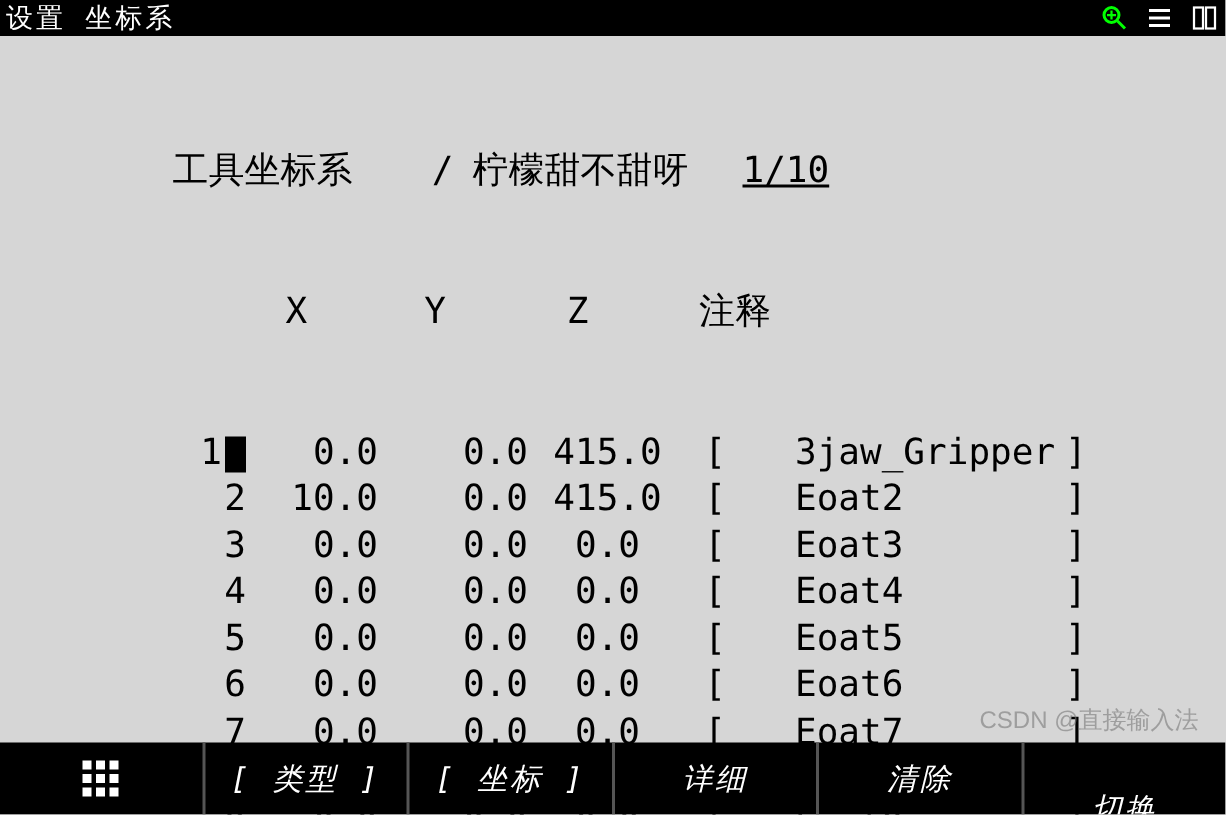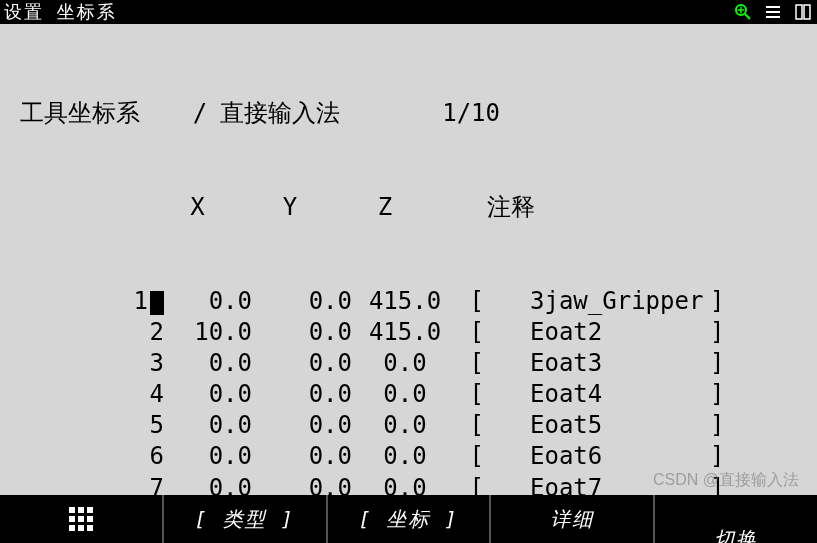--- a/index.html
+++ b/index.html
@@ -9,46 +9,48 @@
       font-family: "SimSun", "宋体", monospace;
       background: #d6d6d6;
       overflow: hidden;
       position: relative;
     }
     .titlebar {
       height: 24px;
       background: #000;
       color: #fff;
       display: flex;
-      padding: 0 4px;
+      align-items: center;
+      padding: 12px 4px;
       font-size: 18px;
     }
     .titlebar-text { flex: 1; letter-spacing: 2px; }
     .titlebar-icons { display: flex; gap: 10px; align-items: center; }
     .tb-icon { width: 20px; height: 20px; display: flex; align-items: center; justify-content: center; }
     .content {
       padding: 12px 20px 0 20px;
       font-size: 24px;
       line-height: 1.3;
       color: #000;
       font-family: "SimSun", "宋体", monospace;
       white-space: pre;
     }
     .heading-row {
       display: flex;
+      margin-left: 95px;
     }
     .heading-title { width: 160px; }
     .heading-slash { width: 40px; text-align: center; }
     .heading-method { width: 180px; }
-    .heading-page { width: 100px; text-align: right; }
+    .heading-page { width: 100px; text-align: left; text-decoration: underline; }
     .colhdr-row { display: flex; margin-left: 130px; }
     .colhdr-x { width: 95px; text-align: center; }
     .colhdr-y { width: 90px; text-align: center; }
     .colhdr-z { width: 100px; text-align: center; }
-    .colhdr-note { width: 100px; text-align: right; padding-left: 10px;}
+    .colhdr-note { width: 100px; text-align: center; padding-left: 10px;}
     .data-row { display: flex; align-items: center; }
     .row-idx { width: 150px; text-align: right; padding-right: 6px; position: relative; }
     .cursor-block {
       display: inline-block;
       width: 14px;
       height: 24px;
       background: #000;
       vertical-align: text-bottom;
       margin-left: 2px;
     }
@@ -124,21 +126,21 @@
           <rect x="10" y="2" width="6" height="14" stroke="#fff" stroke-width="1.5" fill="none"></rect>
         </svg>
     </span>
   </div>
 </div>
 
 <div class="content">
   <div class="heading-row">
     <span class="heading-title">工具坐标系</span>
     <span class="heading-slash">/</span>
-    <span class="heading-method">直接输入法</span>
+    <span class="heading-method">柠檬甜不甜呀</span>
     <span class="heading-page">1/10</span>
   </div>
   <div class="colhdr-row">
     <span class="colhdr-x">X</span>
     <span class="colhdr-y">Y</span>
     <span class="colhdr-z">Z</span>
     <span class="colhdr-note">注释</span>
   </div>
   <div id="rows-container"><div class="data-row"><span class="row-idx">1<span class="cursor-block"></span></span><span class="row-x">0.0</span><span class="row-y">0.0</span><span class="row-z">415.0</span><span class="row-note-open">[</span><span class="row-note">3jaw_Gripper</span><span class="row-note-close">]</span></div><div class="data-row"><span class="row-idx">2</span><span class="row-x">10.0</span><span class="row-y">0.0</span><span class="row-z">415.0</span><span class="row-note-open">[</span><span class="row-note">Eoat2</span><span class="row-note-close">]</span></div><div class="data-row"><span class="row-idx">3</span><span class="row-x">0.0</span><span class="row-y">0.0</span><span class="row-z">0.0</span><span class="row-note-open">[</span><span class="row-note">Eoat3</span><span class="row-note-close">]</span></div><div class="data-row"><span class="row-idx">4</span><span class="row-x">0.0</span><span class="row-y">0.0</span><span class="row-z">0.0</span><span class="row-note-open">[</span><span class="row-note">Eoat4</span><span class="row-note-close">]</span></div><div class="data-row"><span class="row-idx">5</span><span class="row-x">0.0</span><span class="row-y">0.0</span><span class="row-z">0.0</span><span class="row-note-open">[</span><span class="row-note">Eoat5</span><span class="row-note-close">]</span></div><div class="data-row"><span class="row-idx">6</span><span class="row-x">0.0</span><span class="row-y">0.0</span><span class="row-z">0.0</span><span class="row-note-open">[</span><span class="row-note">Eoat6</span><span class="row-note-close">]</span></div><div class="data-row"><span class="row-idx">7</span><span class="row-x">0.0</span><span class="row-y">0.0</span><span class="row-z">0.0</span><span class="row-note-open">[</span><span class="row-note">Eoat7</span><span class="row-note-close">]</span></div><div class="data-row"><span class="row-idx">8</span><span class="row-x">0.0</span><span class="row-y">0.0</span><span class="row-z">0.0</span><span class="row-note-open">[</span><span class="row-note">Eoat8</span><span class="row-note-close">]</span></div><div class="data-row"><span class="row-idx">9</span><span class="row-x">0.0</span><span class="row-y">0.0</span><span class="row-z">0.0</span><span class="row-note-open">[</span><span class="row-note">Eoat9</span><span class="row-note-close">]</span></div></div>
 </div>
@@ -155,14 +157,15 @@
         <span></span>
         <span></span>
       <span></span>
         <span></span>
         <span></span>
     </div>
   </div>
   <div class="bb-item">[ 类型 ]</div>
   <div class="bb-item">[ 坐标 ]</div>
   <div class="bb-item">详细</div>
+  <div class="bb-item">清除</div>
   <div class="bb-item">切换</div>
 </div>
 
 </body></html>

